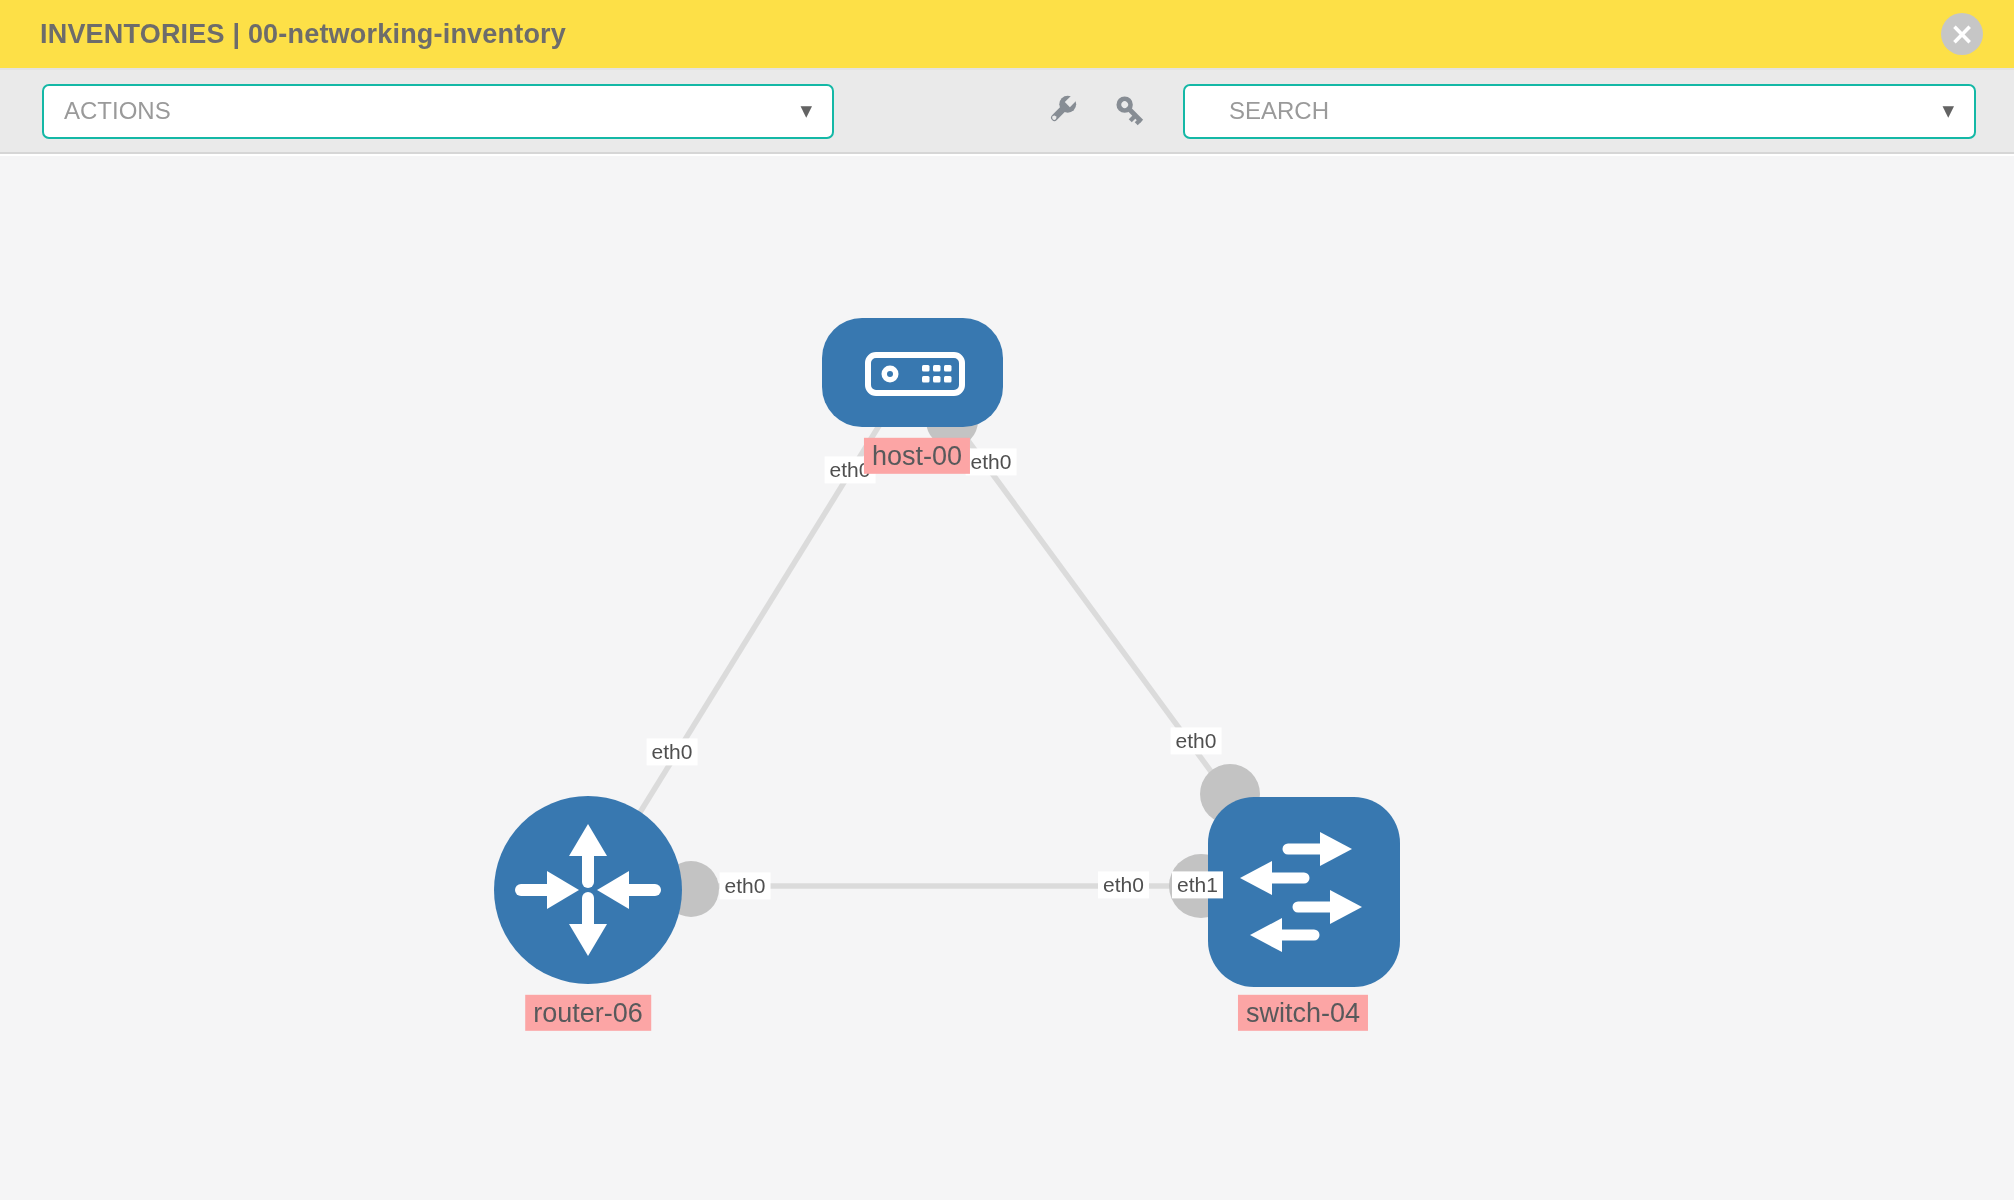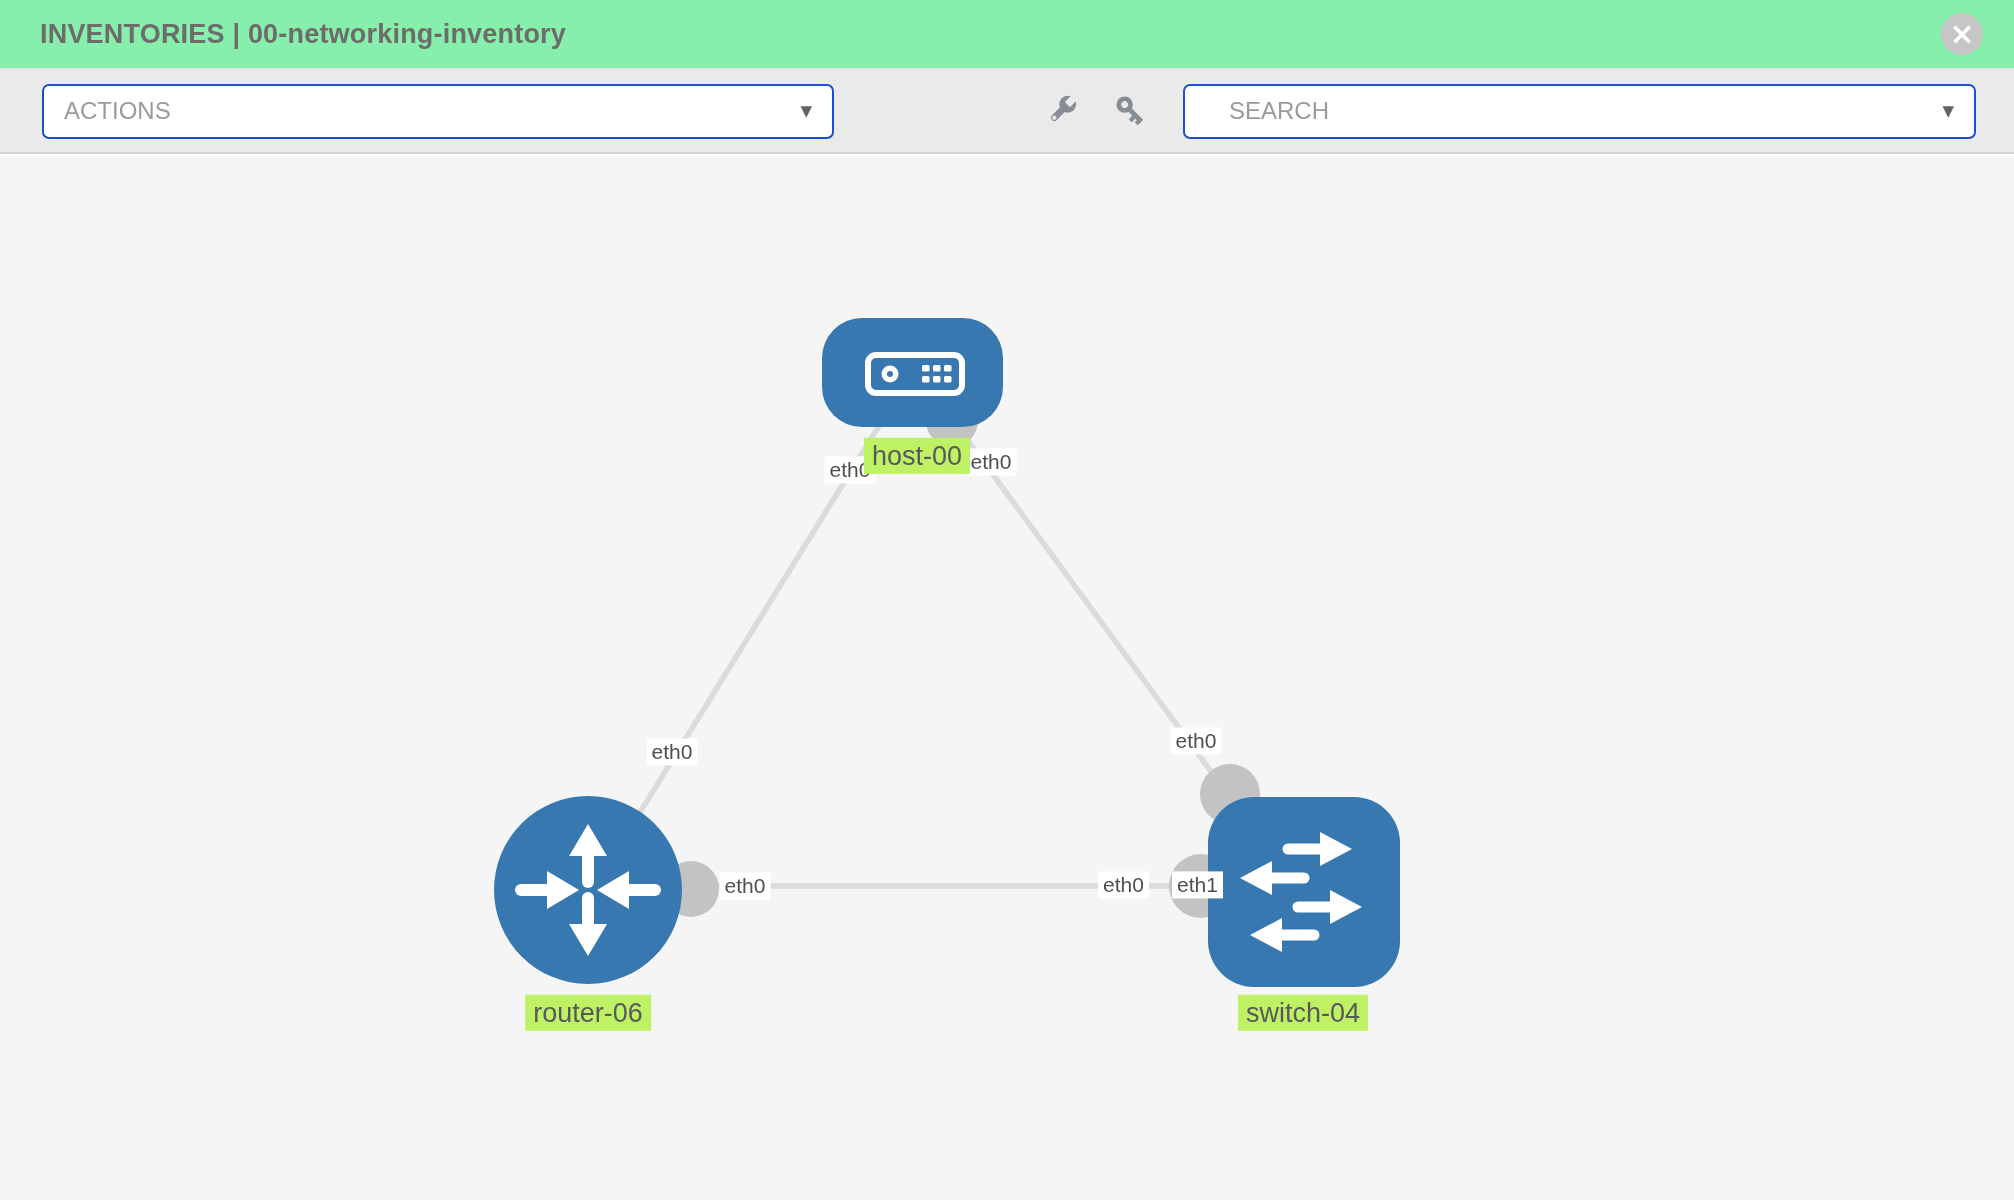--- a/index.html
+++ b/index.html
@@ -1,50 +1,50 @@
 <!DOCTYPE html>
 <html><head>
 <meta charset="utf-8">
 <style>
   * { margin:0; padding:0; box-sizing:border-box; }
   html,body { width:2014px; height:1200px; overflow:hidden;
               font-family:"Liberation Sans", sans-serif; background:#fff; }
 
   
-  .header { position:relative; height:70px; background:#86efac; border-bottom:2px solid #e2e2e2; }
+  .header { position:relative; height:70px; background:#fde047; border-bottom:2px solid #e2e2e2; }
   .header-title { position:absolute; left:40px; top:50%; transform:translateY(-50%);
                   font-size:27px; font-weight:700; color:#6d6c6b; letter-spacing:.2px; }
   .close-btn { position:absolute; right:31px; top:13px; width:42px; height:42px;
                border-radius:50%; background:#c6c6c6; color:#fff; display:flex;
                align-items:center; justify-content:center; font-size:30px; font-weight:700;
                cursor:pointer; line-height:1; font-family:"DejaVu Sans",sans-serif; }
 
   
   .toolbar { display:flex; align-items:center; height:84px; background:#eaeaea;
              border-bottom:2px solid #d6d6d6; padding:0 38px 0 42px; }
-  .selectbox { height:55px; background:#fff; border:2px solid #1d4ed8; border-radius:7px;
+  .selectbox { height:55px; background:#fff; border:2px solid #14b8a6; border-radius:7px;
                display:flex; align-items:center; justify-content:space-between;
                padding:0 20px; cursor:pointer; }
   .selectbox .sel-label { font-size:24px; color:#9a9a9a; }
   .selectbox .caret { font-family:"DejaVu Sans",sans-serif; font-size:15px; color:#636363; }
   .actions-box { width:792px; }
   .search-box  { width:793px;padding-left:44px; }
   .tb-spacer { flex:1; }
   .tb-icons { display:flex; align-items:center; gap:32px; margin-right:33px; }
   .tb-icon { width:38px; height:38px; cursor:pointer; }
 
   
   .canvas { position:absolute; left:0; top:156px; width:2014px; height:1044px; background:#f5f5f6; }
   .net-svg { position:absolute; left:0; top:0; }
 
   .eth-label { position:absolute; transform:translate(-50%,-50%); background:#fff;
                color:#4f4f4f; font-size:21px; line-height:1.2; padding:1px 5px;
                white-space:nowrap; }
   .eth-label.anchor-left { transform:translate(0,-50%); }
-  .node-label { position:absolute; transform:translate(-50%,-50%); background:#bef264;
+  .node-label { position:absolute; transform:translate(-50%,-50%); background:#fca5a5;
                 color:#58595b; font-size:27px; line-height:1.2; padding:2px 8px;
                 white-space:nowrap; }
 
   
   .zoom-panel { position:absolute; left:1627px; top:929px; width:387px; height:115px;
                 background:#fff; border-top:2px solid #cfcfcf; border-left:2px solid #cfcfcf;
                 border-top-left-radius:6px; }
   .zoom-value { text-align:center; font-size:24px; color:#1c1c1c; margin-top:10px; }
   .zoom-row { display:flex; align-items:center; padding:0 20px; margin-top:8px; }
   .zoom-btn { width:36px; text-align:center; font-size:38px; font-weight:700; color:#9aa0a5;

